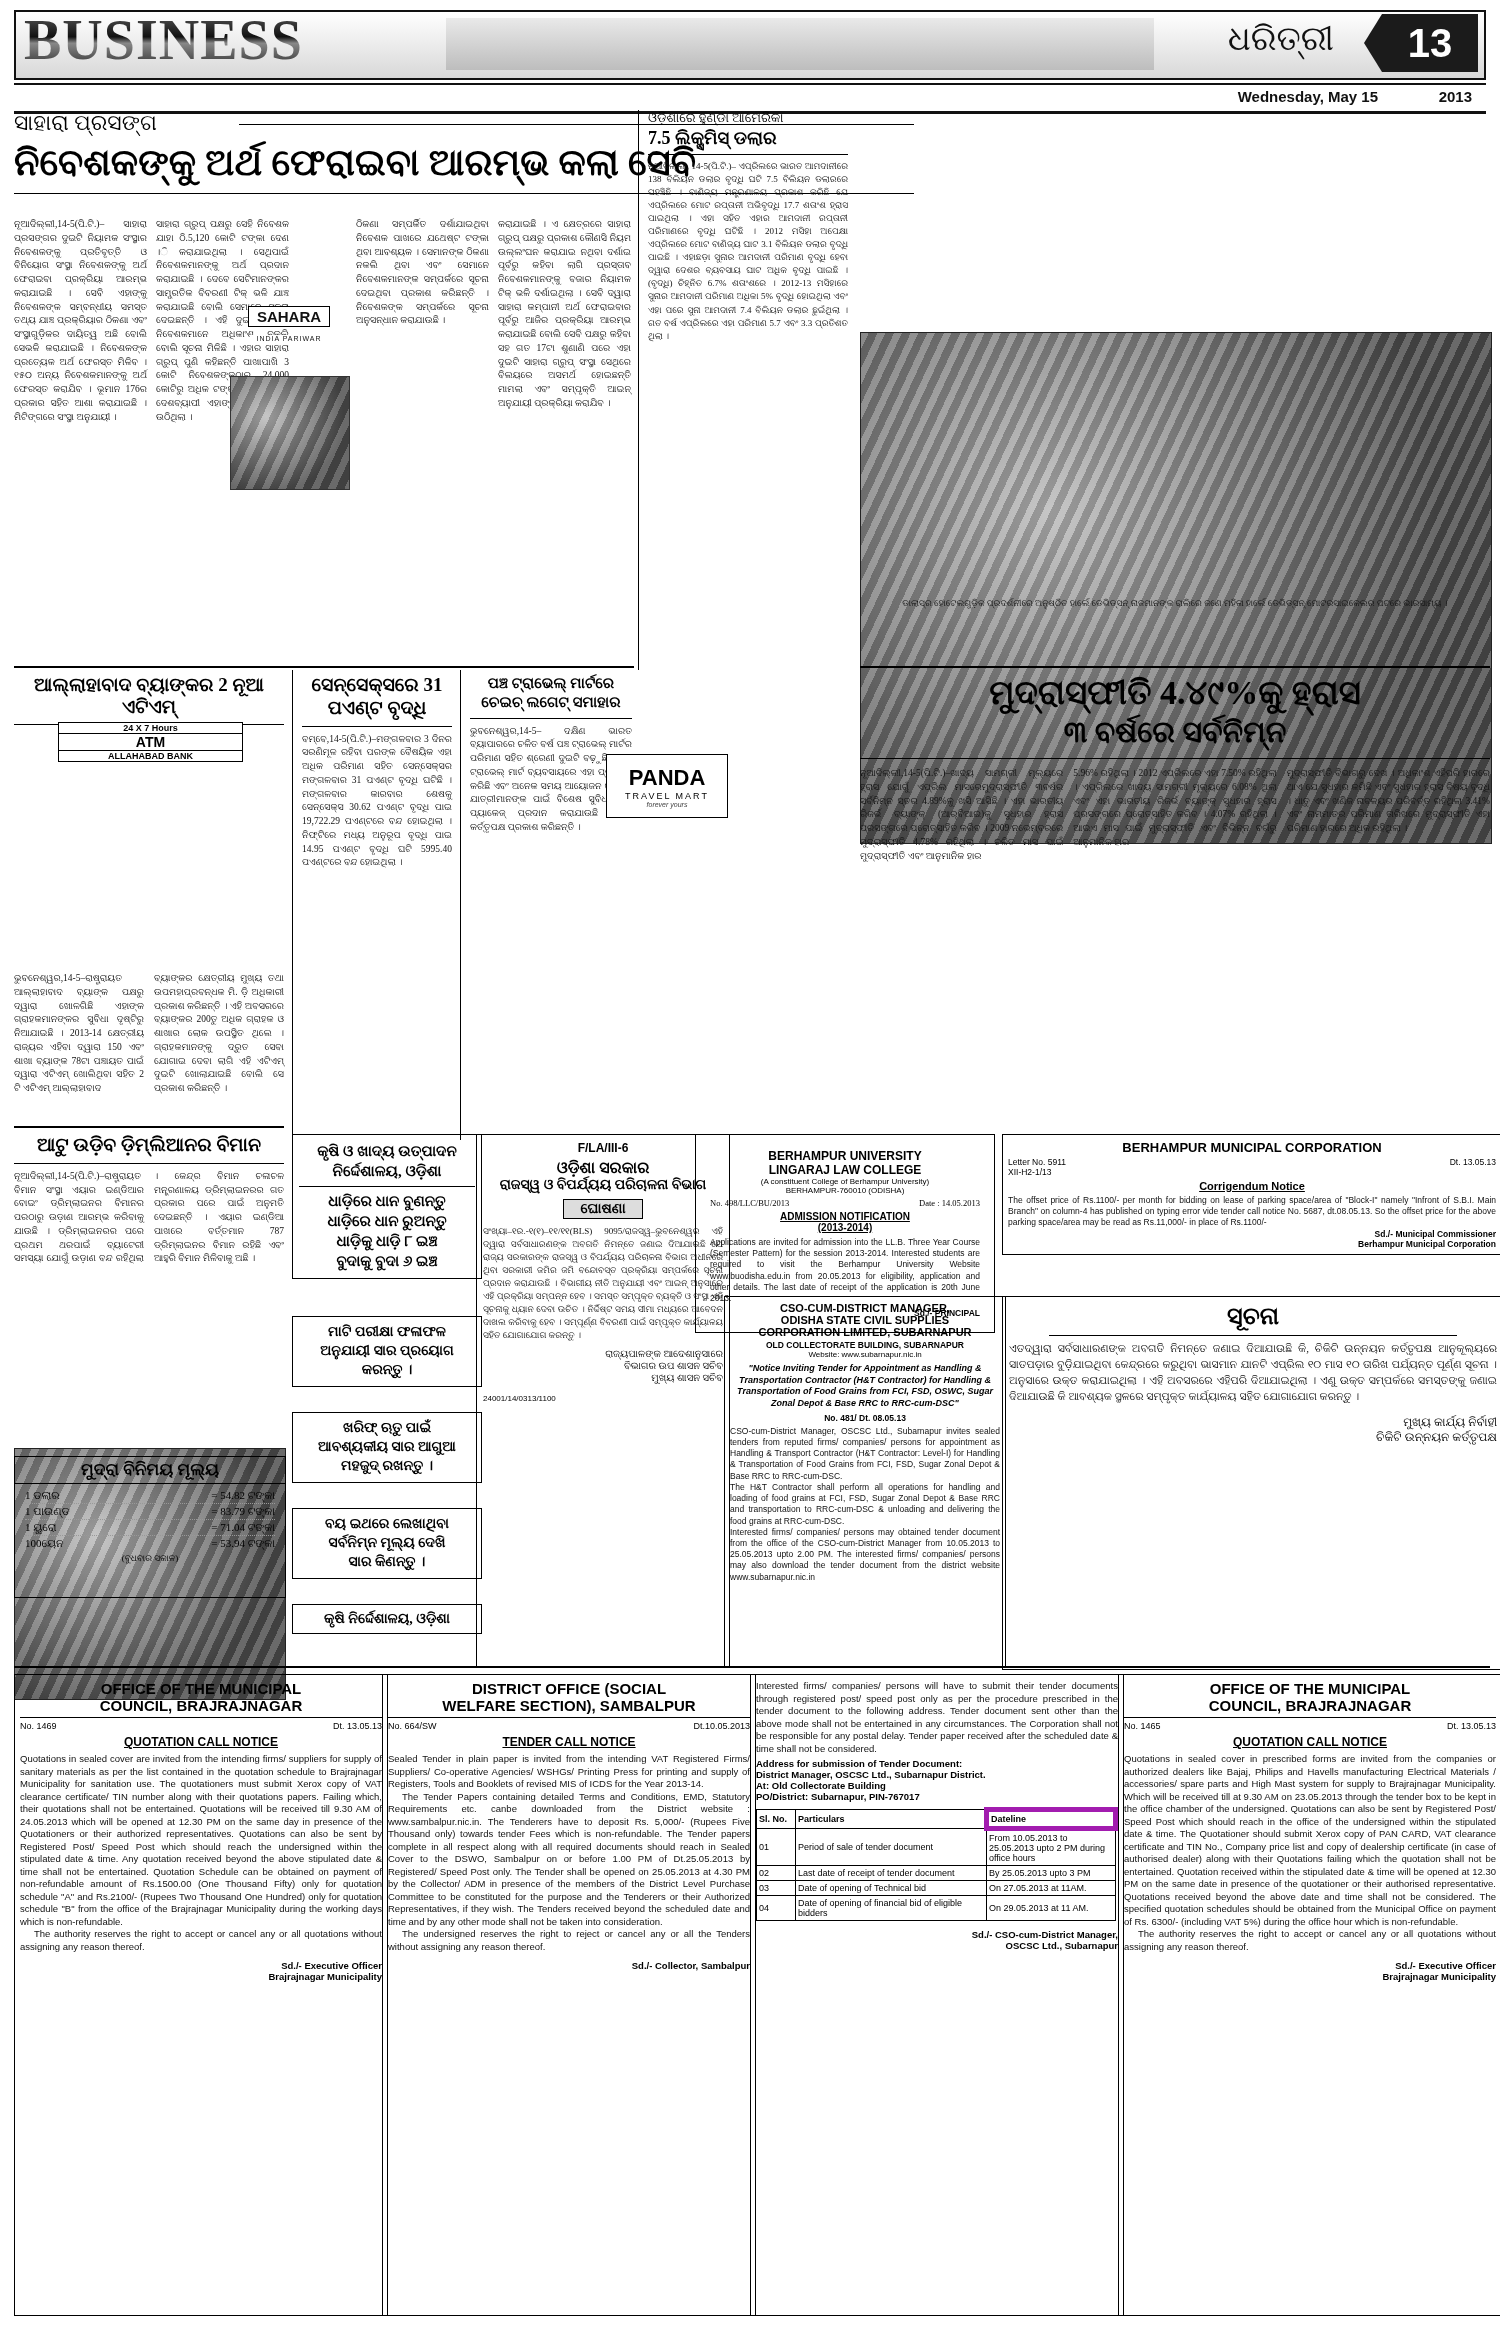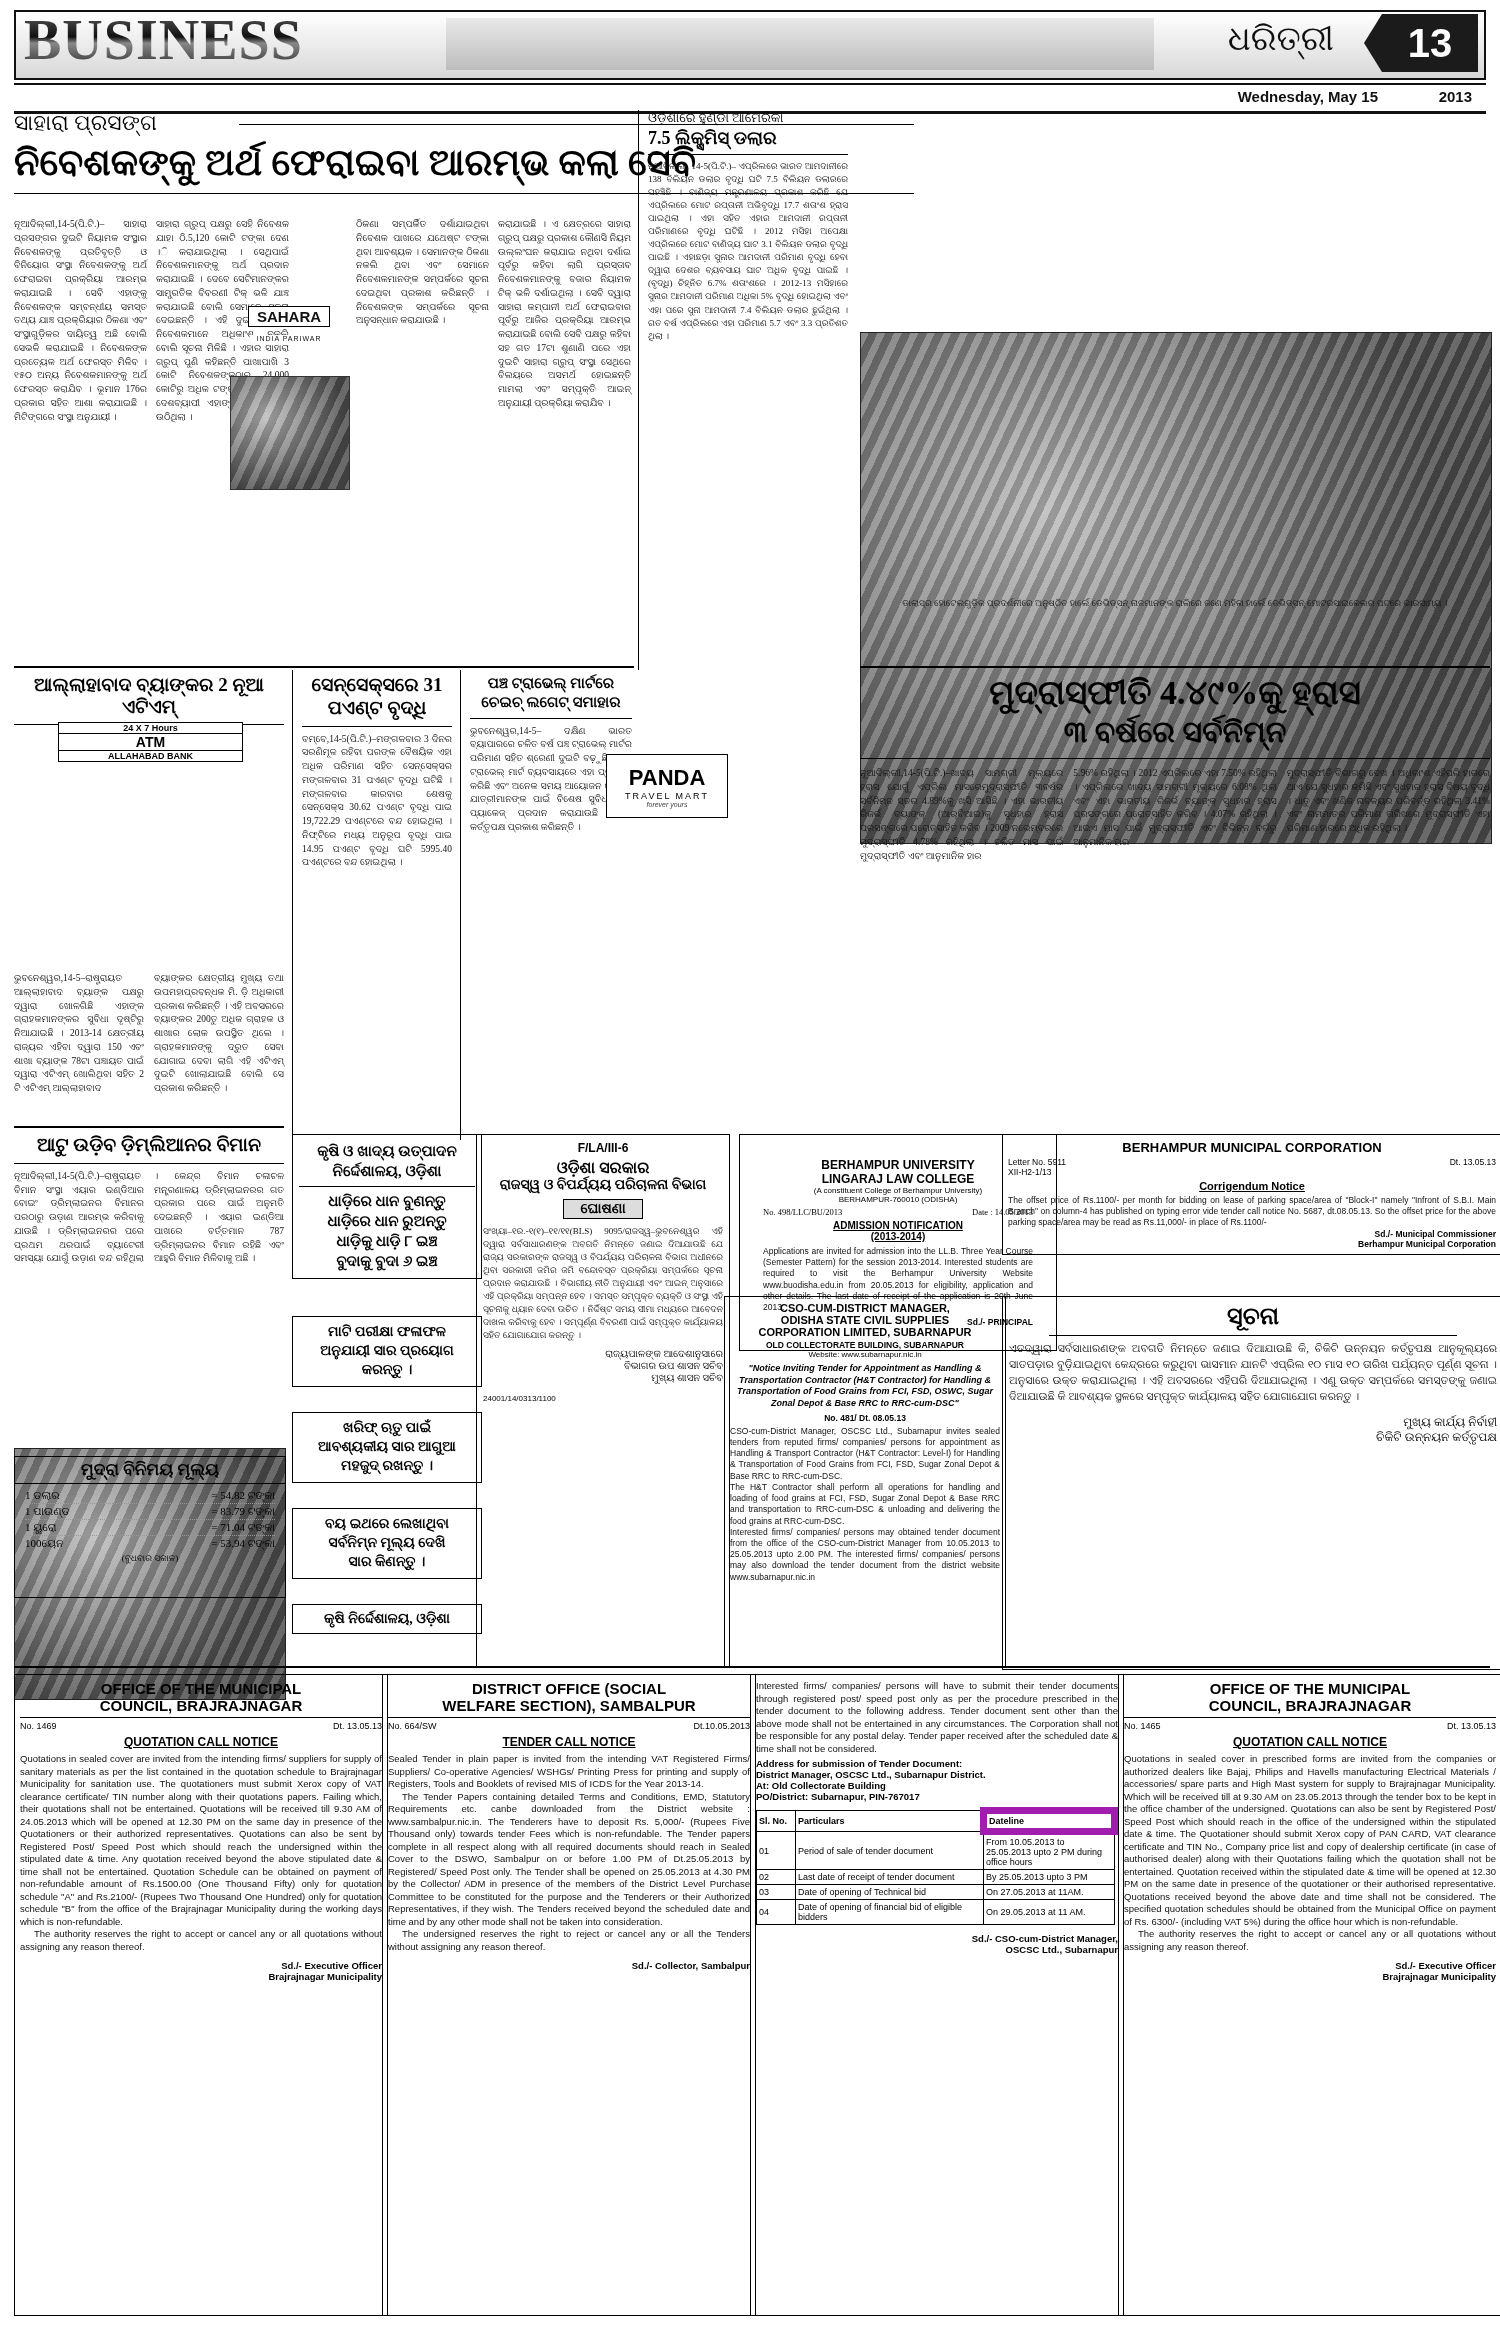--- a/index.html
+++ b/index.html
@@ -220,21 +220,21 @@
     <div style="text-align:center;margin:6px 0;">
       <span class="od" style="display:inline-block;border:1px solid #000;background:#ddd;padding:1px 16px;font-size:14px;font-weight:bold;">ଘୋଷଣା</span>
     </div>
     <div class="odtext" style="font-size:9px;">ସଂଖ୍ୟା–୧ର.-୧(୧)–୧୧/୧୧(BLS) 9095/ରାଜସ୍ୱ–ଭୁବନେଶ୍ୱର ଏହି ଦ୍ୱାରା ସର୍ବସାଧାରଣଙ୍କ ଅବଗତି ନିମନ୍ତେ ଜଣାଇ ଦିଆଯାଉଛି ଯେ ରାଜ୍ୟ ସରକାରଙ୍କ ରାଜସ୍ୱ ଓ ବିପର୍ଯ୍ୟୟ ପରିଚାଳନା ବିଭାଗ ଅଧୀନରେ ଥିବା ସରକାରୀ ଜମିର ଜମି ବନ୍ଦୋବସ୍ତ ପ୍ରକ୍ରିୟା ସମ୍ପର୍କରେ ସୂଚନା ପ୍ରଦାନ କରାଯାଉଛି । ବିଭାଗୀୟ ନୀତି ଅନୁଯାୟୀ ଏବଂ ଆଇନ୍ ଅନୁସାରେ ଏହି ପ୍ରକ୍ରିୟା ସମ୍ପନ୍ନ ହେବ । ସମସ୍ତ ସମ୍ପୃକ୍ତ ବ୍ୟକ୍ତି ଓ ସଂସ୍ଥା ଏହି ସୂଚନାକୁ ଧ୍ୟାନ ଦେବା ଉଚିତ । ନିର୍ଦ୍ଦିଷ୍ଟ ସମୟ ସୀମା ମଧ୍ୟରେ ଆବେଦନ ଦାଖଲ କରିବାକୁ ହେବ । ସମ୍ପୂର୍ଣ୍ଣ ବିବରଣୀ ପାଇଁ ସମ୍ପୃକ୍ତ କାର୍ଯ୍ୟାଳୟ ସହିତ ଯୋଗାଯୋଗ କରନ୍ତୁ ।</div>
     <div class="od" style="text-align:right;font-size:10px;margin-top:6px;">ରାଜ୍ୟପାଳଙ୍କ ଆଦେଶାନୁସାରେ</div>
     <div class="od" style="text-align:right;font-size:10px;">ବିଭାଗର ଉପ ଶାସନ ସଚିବ</div>
     <div class="od" style="text-align:right;font-size:10px;">ମୁଖ୍ୟ ଶାସନ ସଚିବ</div>
     <div style="font-size:8px;margin-top:10px;">24001/14/0313/1100</div>
   </div>
 
-  <div class="cell box" style="left:731px;top:1128px;width:270px;padding:23px;">
+  <div class="cell box" style="left:687px;top:1128px;width:270px;padding:14px;">
     <div class="ctr b" style="font-size:12px;">BERHAMPUR UNIVERSITY</div>
     <div class="ctr b" style="font-size:12px;">LINGARAJ LAW COLLEGE</div>
     <div class="ctr" style="font-size:8px;">(A constituent College of Berhampur University)</div>
     <div class="ctr" style="font-size:8px;">BERHAMPUR-760010 (ODISHA)</div>
     <div style="display:flex;justify-content:space-between;font-size:8.5px;margin-top:3px;font-family:Liberation Serif, serif;">
       <span>No. 498/LLC/BU/2013</span>
       <span>Date : 14.05.2013</span>
     </div>
     <div class="ctr b u" style="font-size:10px;margin-top:3px;">ADMISSION NOTIFICATION</div>
     <div class="ctr b u" style="font-size:10px;">(2013-2014)</div>
@@ -313,21 +313,21 @@
     <div class="b" style="font-size:9.5px;margin-top:3px;">Address for submission of Tender Document:</div>
     <div class="b" style="font-size:9.5px;">District Manager, OSCSC Ltd., Subarnapur District.</div>
     <div class="b" style="font-size:9.5px;">At: Old Collectorate Building</div>
     <div class="b" style="font-size:9.5px;">PO/District: Subarnapur, PIN-767017</div>
 
     <table style="width:100%;border-collapse:collapse;margin-top:5px;font-size:9px;">
       <tbody>
             <tr>
         <td style="border:1px solid #000;padding:2px;width:34px;" class="b">Sl. No.</td>
         <td style="border:1px solid #000;padding:2px;" class="b">Particulars</td>
-        <td style="border:7px solid #a21caf;padding:2px;width:120px;" class="b">Dateline</td>
+        <td style="border:5px solid #a21caf;padding:2px;width:120px;" class="b">Dateline</td>
       </tr>
       <tr>
         <td style="border:1px solid #000;padding:2px;">01</td>
         <td style="border:1px solid #000;padding:2px;">Period of sale of tender document</td>
         <td style="border:1px solid #000;padding:2px;">From 10.05.2013 to 25.05.2013 upto 2 PM during office hours</td>
       </tr>
       <tr>
         <td style="border:1px solid #000;padding:2px;">02</td>
         <td style="border:1px solid #000;padding:2px;">Last date of receipt of tender document</td>
         <td style="border:1px solid #000;padding:2px;">By 25.05.2013 upto 3 PM</td>

